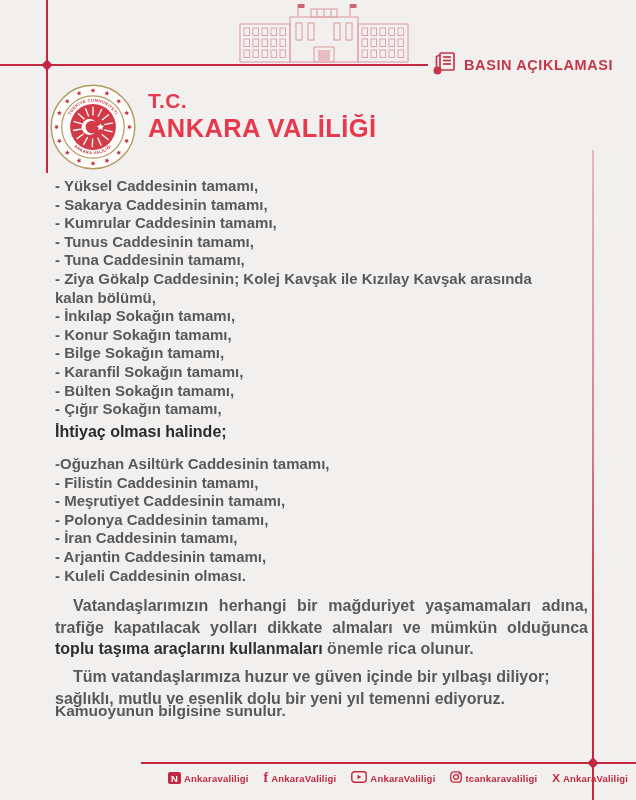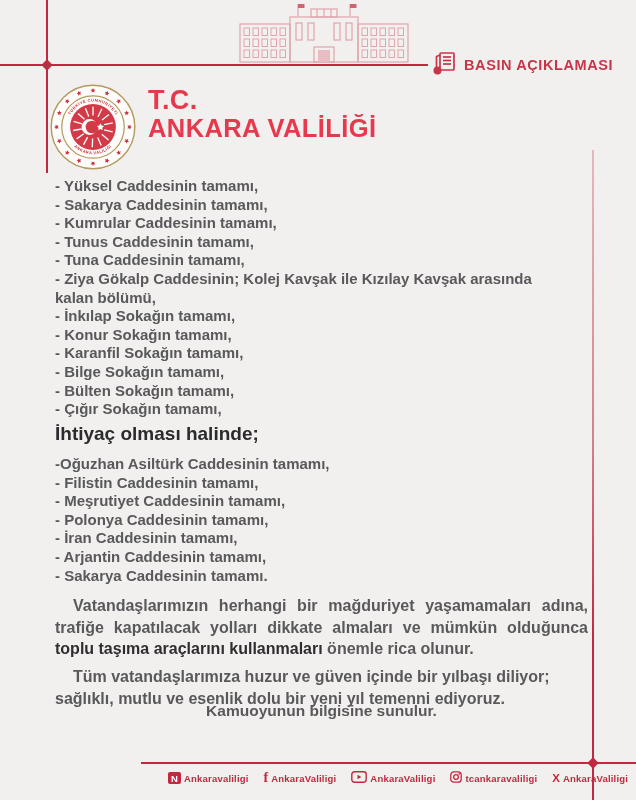--- a/index.html
+++ b/index.html
@@ -17,34 +17,34 @@
   .diamond{position:absolute;width:8px;height:8px;background:#c22840;transform:rotate(45deg);}
   .d1{left:43px;top:61px;}
   .d2{left:589px;top:759px;}
 
   
   .building{position:absolute;left:238px;top:3px;}
   .press{position:absolute;left:431px;top:50px;display:flex;align-items:center;gap:7px;}
   .press-label{color:#c53648;font-weight:bold;font-size:14.5px;letter-spacing:.6px;}
   .seal{position:absolute;left:49px;top:83px;}
   .org-title{position:absolute;left:148px;top:88px;color:#e6394e;font-weight:bold;letter-spacing:.4px;}
-  .org-tc{font-size:27px;line-height:25px;}
+  .org-tc{font-size:21px;line-height:25px;}
   .org-name{font-size:25.5px;line-height:31px;}
 
   
   .txt{position:absolute;left:55px;width:533px;color:#59595c;}
   .street-list{font-size:15px;font-weight:bold;line-height:18.6px;width:505px;}
   .list-1{top:177px;}
   .list-2{top:455px;}
-  .cond-heading{top:423px;font-size:19px;font-weight:bold;color:#2b2a2c;}
+  .cond-heading{top:423px;font-size:16px;font-weight:bold;color:#2b2a2c;}
   .para{font-size:16px;font-weight:bold;line-height:21.5px;text-indent:18px;}
   .p1{top:579px;text-align:justify;}
   .p2{top:650px;}
   .bold-dark{color:#2e2d2f;}
-  .closing{top:702px;text-align:center;font-size:15.5px;font-weight:bold;}
+  .closing{top:702px;font-size:15.5px;font-weight:bold;}
 
   
   .website{position:absolute;left:28px;top:747px;color:#c22840;font-weight:bold;
     font-size:13.5px;letter-spacing:1.1px;}
   .social-row{position:absolute;left:168px;top:769px;display:flex;align-items:center;gap:15px;}
   .social-item{display:flex;align-items:center;gap:3px;color:#c22840;}
   .social-handle{font-size:9.5px;font-weight:bold;letter-spacing:.2px;}
   .nbox{display:inline-flex;align-items:center;justify-content:center;width:13px;height:12px;
     background:#c22840;border-radius:2px;color:#fff;font-size:9.5px;font-weight:bold;}
   .fletter{font-size:14px;font-weight:bold;line-height:12px;font-family:"Liberation Serif",serif;}
@@ -207,36 +207,36 @@
 
   <div class="txt street-list list-1">
       <div class="street-item">- Yüksel Caddesinin tamamı,</div>
       <div class="street-item">- Sakarya Caddesinin tamamı,</div>
       <div class="street-item">- Kumrular Caddesinin tamamı,</div>
       <div class="street-item">- Tunus Caddesinin tamamı,</div>
       <div class="street-item">- Tuna Caddesinin tamamı,</div>
       <div class="street-item">- Ziya Gökalp Caddesinin; Kolej Kavşak ile Kızılay Kavşak arasında kalan bölümü,</div>
       <div class="street-item">- İnkılap Sokağın tamamı,</div>
       <div class="street-item">- Konur Sokağın tamamı,</div>
+      <div class="street-item">- Bilge Sokağın tamamı,</div>
       <div class="street-item">- Karanfil Sokağın tamamı,</div>
-      <div class="street-item">- Bilge Sokağın tamamı,</div>
       <div class="street-item">- Bülten Sokağın tamamı,</div>
       <div class="street-item">- Çığır Sokağın tamamı,</div>
     </div>
 
   <div class="txt cond-heading">İhtiyaç olması halinde;</div>
 
   <div class="txt street-list list-2">
       <div class="street-item">-Oğuzhan Asiltürk Caddesinin tamamı,</div>
       <div class="street-item">- Filistin Caddesinin tamamı,</div>
       <div class="street-item">- Meşrutiyet Caddesinin tamamı,</div>
       <div class="street-item">- Polonya Caddesinin tamamı,</div>
       <div class="street-item">- İran Caddesinin tamamı,</div>
       <div class="street-item">- Arjantin Caddesinin tamamı,</div>
-      <div class="street-item">- Sakarya Caddesinin tamamı.</div>
+      <div class="street-item">- Kuleli Caddesinin olması.</div>
     </div>
 
   <p class="txt para p1"><span>Vatandaşlarımızın herhangi bir mağduriyet yaşamamaları adına, trafiğe kapatılacak yolları dikkate almaları ve mümkün olduğunca </span><span class="bold-dark">toplu taşıma araçlarını kullanmaları</span><span> önemle rica olunur.</span></p>
 
   <p class="txt para p2">Tüm vatandaşlarımıza huzur ve güven içinde bir yılbaşı diliyor; sağlıklı, mutlu ve esenlik dolu bir yeni yıl temenni ediyoruz.</p>
 
   <div class="txt closing">Kamuoyunun bilgisine sunulur.</div>
 
 
   <div class="social-row">

